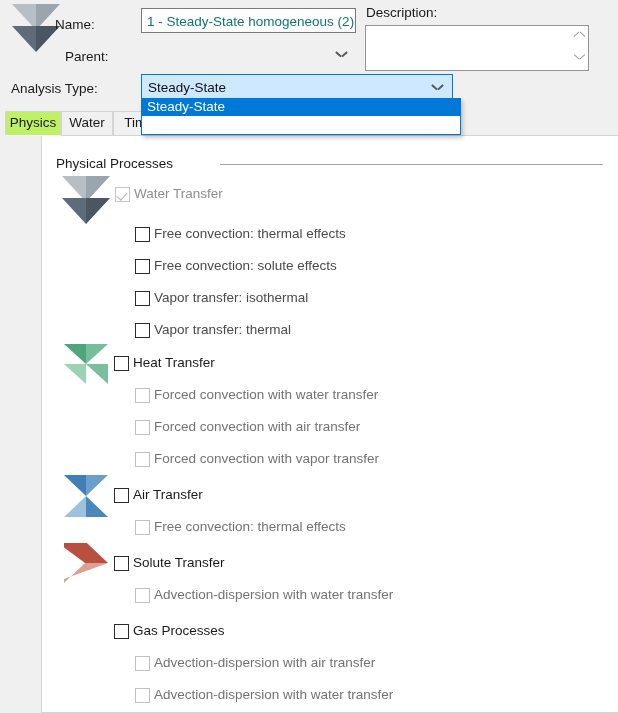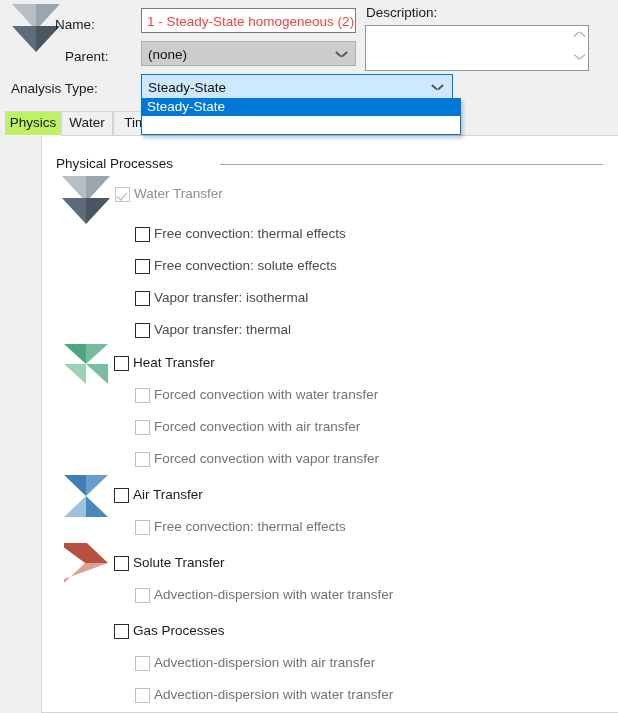--- a/index.html
+++ b/index.html
@@ -67,21 +67,21 @@
   #lbl-analysis { left: 11px;  top: 81px; }
   #lbl-desc     { left: 366px; top: 5px;  }
 
   .textbox {
     position: absolute;
     box-sizing: border-box;
     background: #ffffff;
     border: 1px solid #7a7a7a;
     font-family: "Liberation Sans", sans-serif;
     font-size: 13.5px;
-    color: #ef4444;
+    color: #0f766e;
     padding: 3px 5px 0 5px;
     line-height: 19px;
     white-space: nowrap;
     overflow: hidden;
   }
   #name-input {
     left: 141px; top: 8px; width: 215px; height: 25px;
   }
 
   .combo {
@@ -317,21 +317,20 @@
     <div class="t1"></div>
       <div class="t1h"></div>
     <div class="t2"></div>
       <div class="t2h"></div>
   </div>
 
   <div class="lbl" id="lbl-name">Name:</div>
   <div class="textbox" id="name-input">1 - Steady-State homogeneous (2)</div>
 
   <div class="lbl" id="lbl-parent">Parent:</div>
-  <div class="combo" id="parent-combo">(none)</div>
   <div class="chev-down" id="parent-chev"></div>
 
   <div class="lbl" id="lbl-analysis">Analysis Type:</div>
   <div class="combo" id="analysis-combo">Steady-State</div>
   <div class="chev-down" id="analysis-chev"></div>
 
   <div class="lbl" id="lbl-desc">Description:</div>
   <div id="desc-box">
     <div id="desc-scroll">
       <div class="sc-arrow sc-up" id="desc-up"></div>

